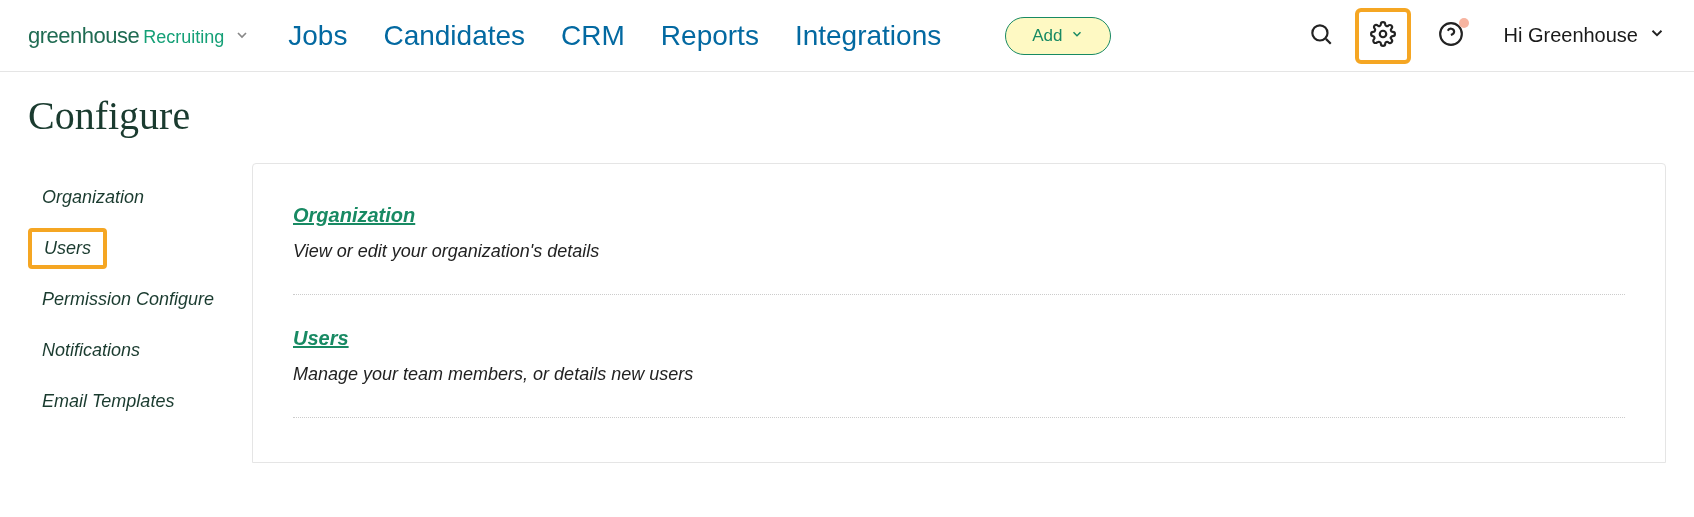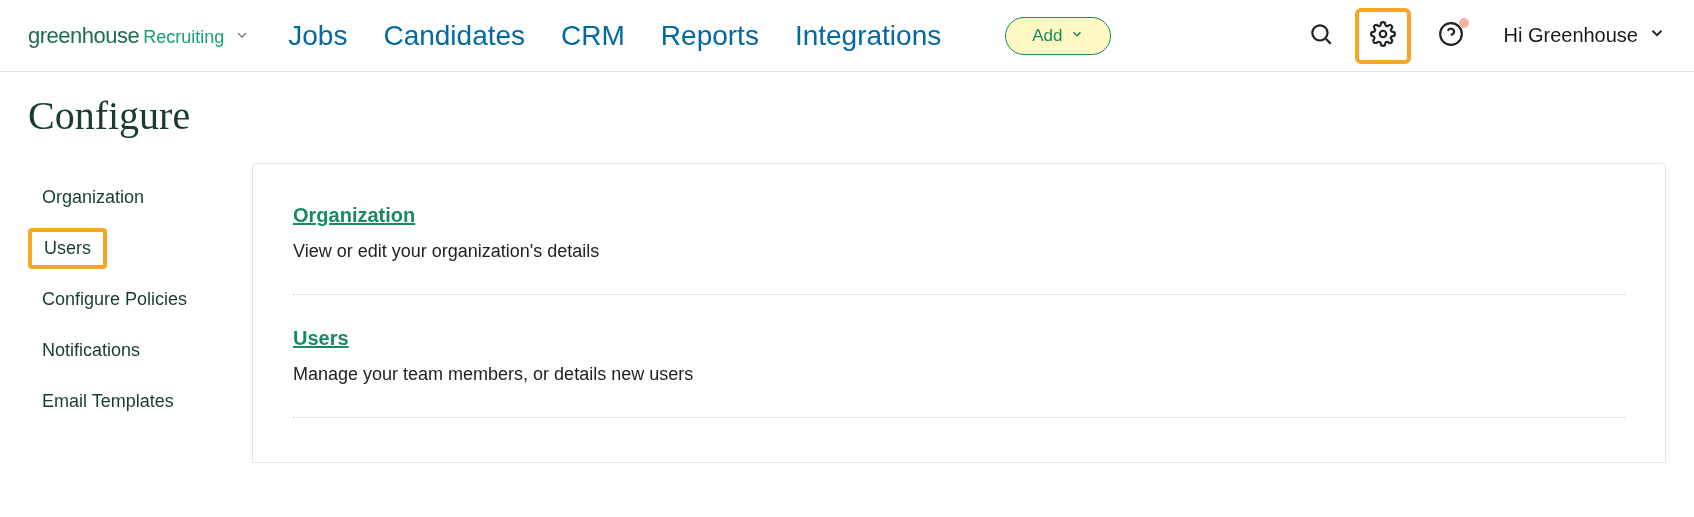--- a/index.html
+++ b/index.html
@@ -99,20 +99,21 @@
     .page-title {
       font-family: Georgia, 'Times New Roman', serif;
       font-size: 40px;
       font-weight: 400;
       color: #1a3b2f;
       margin-bottom: 24px;
     }
     .layout {
       display: flex;
       gap: 0;
+      font-style: italic;
     }
     .sidebar {
       width: 224px;
       padding-top: 14px;
     }
     .sidebar-item {
       font-size: 18px;
       color: #1a3b2f;
       padding: 10px 14px;
       cursor: pointer;
@@ -227,21 +228,21 @@
 </div>
 
 <div class="page-body">
   <h1 class="page-title">Configure</h1>
 
   <div class="layout">
     <nav class="sidebar">
       <ul>
         <li><span class="sidebar-item">Organization</span></li>
         <li><span class="sidebar-item highlighted">Users</span></li>
-        <li><span class="sidebar-item">Configure Policies</span></li>
+        <li><span class="sidebar-item">Permission Configure</span></li>
         <li><span class="sidebar-item">Notifications</span></li>
         <li><span class="sidebar-item">Email Templates</span></li>
       </ul>
     </nav>
 
     <div class="content-panel">
       <div class="section">
         <a class="section-title">Organization</a>
         <div class="section-desc">View or edit your organization's details</div>
       </div>

